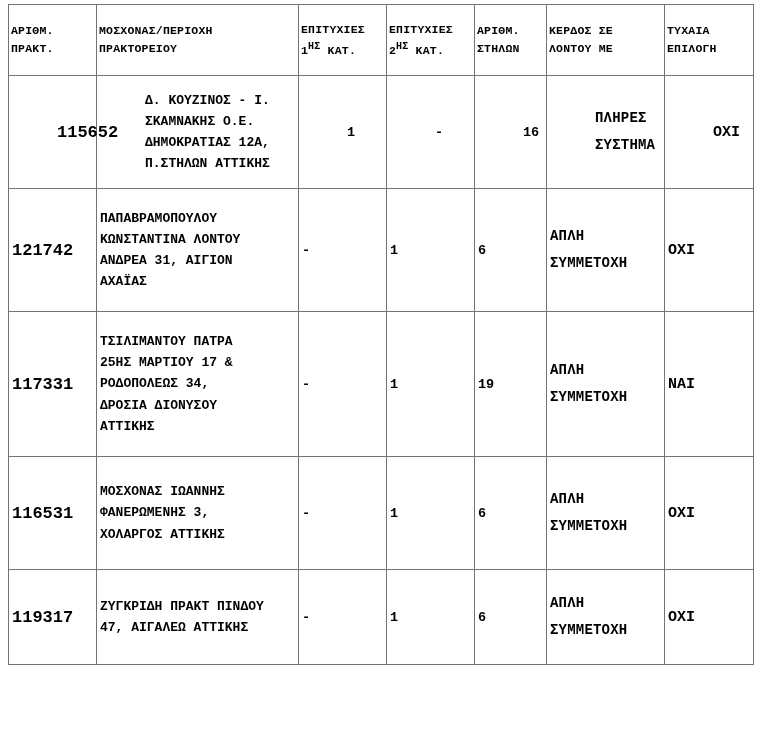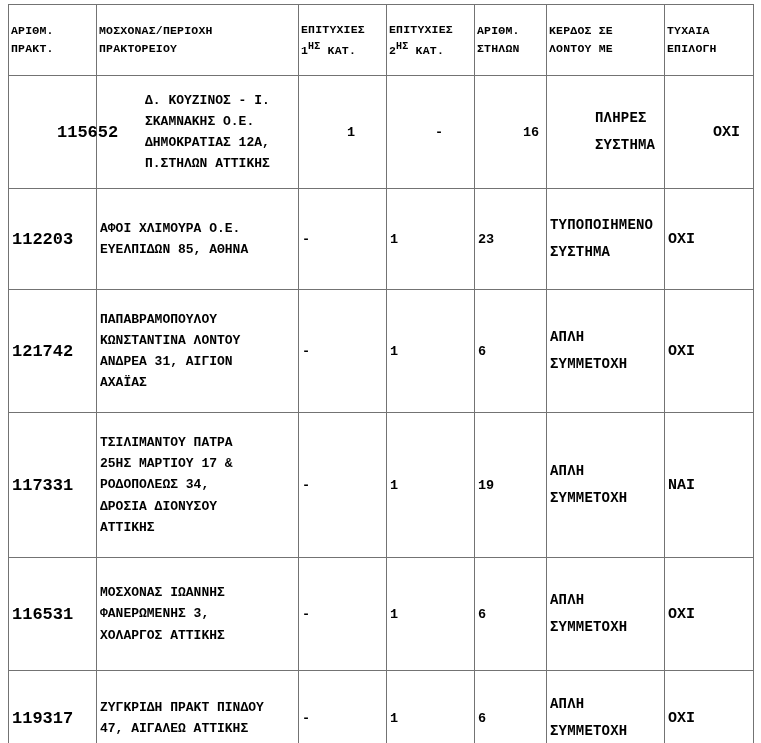--- a/index.html
+++ b/index.html
@@ -151,35 +151,20 @@
         </td>
         <td class="num">1</td>
         <td class="dash">-</td>
         <td class="num">16</td>
         <td class="profit">
           <span class="nameline">ΠΛΗΡΕΣ</span>
           <span class="nameline">ΣΥΣΤΗΜΑ</span>
         </td>
         <td class="random">ΟΧΙ</td>
       </tr>
-      <tr class="r1">
-        <td class="code">112203</td>
-        <td class="name">
-          <span class="nameline">ΑΦΟΙ ΧΛΙΜΟΥΡΑ Ο.Ε.</span>
-          <span class="nameline">ΕΥΕΛΠΙΔΩΝ 85,  ΑΘΗΝΑ</span>
-        </td>
-        <td class="dash">-</td>
-        <td class="num">1</td>
-        <td class="num">23</td>
-        <td class="profit">
-          <span class="nameline">ΤΥΠΟΠΟΙΗΜΕΝΟ</span>
-          <span class="nameline">ΣΥΣΤΗΜΑ</span>
-        </td>
-        <td class="random">ΟΧΙ</td>
-      </tr>
       <tr class="r2">
         <td class="code">121742</td>
         <td class="name">
           <span class="nameline">ΠΑΠΑΒΡΑΜΟΠΟΥΛΟΥ</span>
           <span class="nameline">ΚΩΝΣΤΑΝΤΙΝΑ  ΛΟΝΤΟΥ</span>
           <span class="nameline">ΑΝΔΡΕΑ 31, ΑΙΓΙΟΝ</span>
           <span class="nameline">ΑΧΑΪΑΣ</span>
         </td>
         <td class="dash">-</td>
         <td class="num">1</td>

